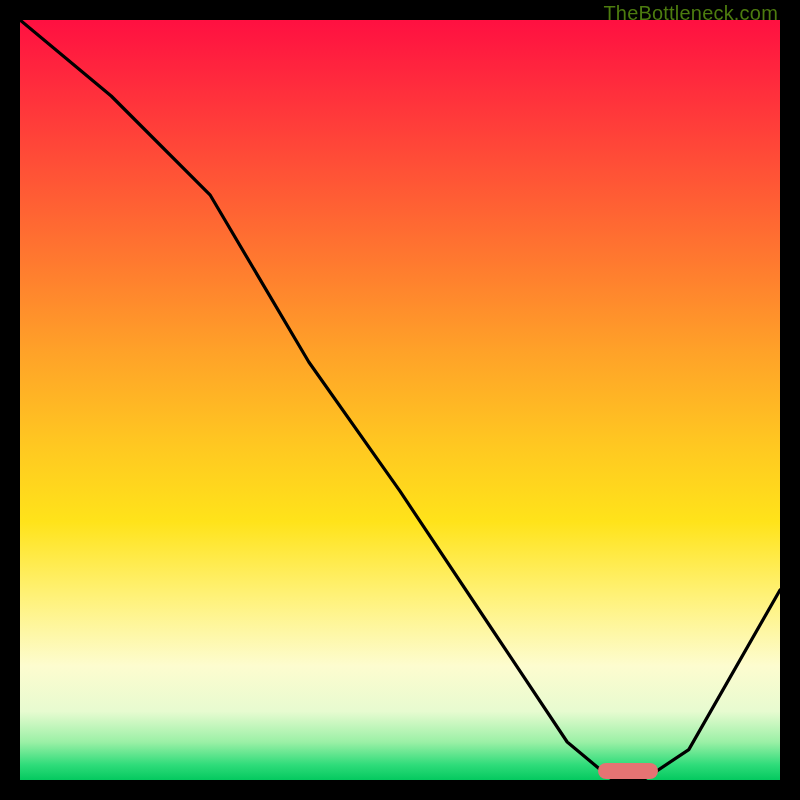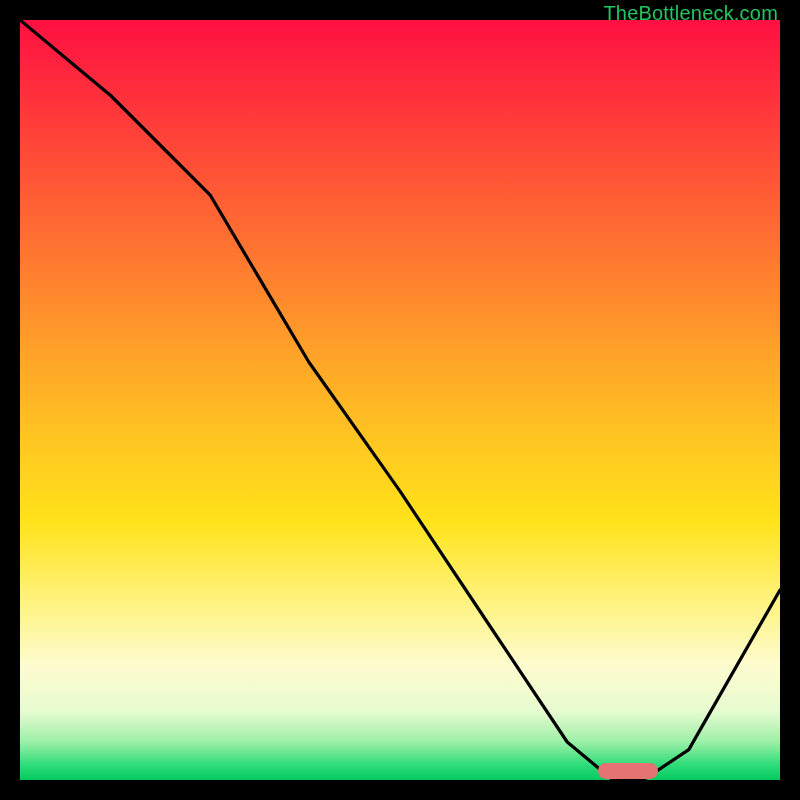--- a/index.html
+++ b/index.html
@@ -16,21 +16,21 @@
     left: 20px;
     top: 20px;
     width: 760px;
     height: 760px;
     background: #000;
   }
   .watermark {
     position: absolute;
     top: 2px;
     right: 22px;
-    color: #22c55e;
+    color: #4d7c0f;
     font-size: 20px;
     font-weight: 500;
     letter-spacing: 0.2px;
   }
   .gradient {
     position: absolute;
     left: 0;
     top: 0;
     width: 760px;
     height: 760px;

